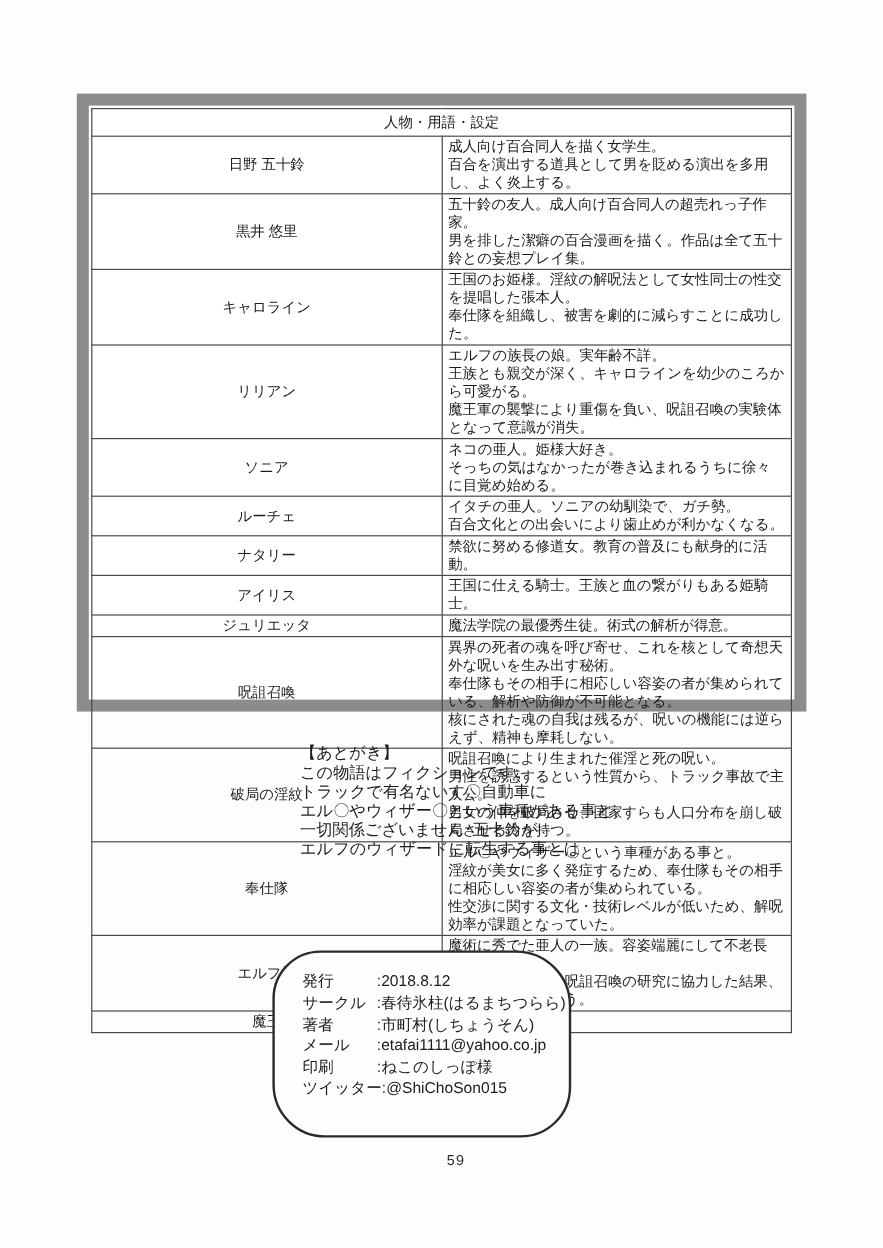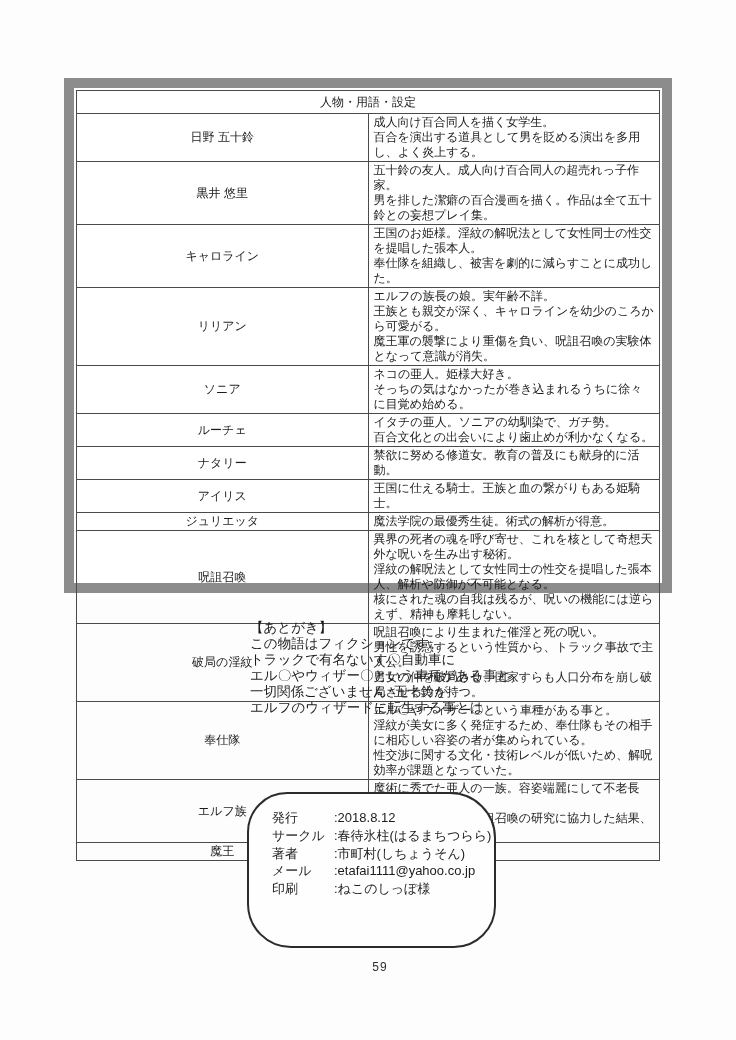--- a/index.html
+++ b/index.html
@@ -69,21 +69,21 @@
     top: 620px;
     font-size: 13.5px;
     line-height: 16px;
   }
   .afterword-heading {
   }
 
   
   .colophon {
     position: absolute;
-    left: 247px;
+    left: 227px;
     top: 792px;
     width: 249px;
     height: 156px;
     box-sizing: border-box;
     border: 2px solid #2b2b2b;
     border-radius: 40px 46px 42px 44px;
     padding: 15px 8px 0 23px;
     font-size: 13px;
     background: #fefefe;
   }
@@ -180,21 +180,21 @@
           <tr>
             <td class="term">ジュリエッタ</td>
             <td class="desc">
               <div>魔法学院の最優秀生徒。術式の解析が得意。</div>
             </td>
           </tr>
           <tr>
             <td class="term">呪詛召喚</td>
             <td class="desc">
               <div>異界の死者の魂を呼び寄せ、これを核として奇想天外な呪いを生み出す秘術。</div>
-              <div>淫紋の解呪法として女性同士の性交を提唱した張本人、解析や防御が不可能となる。</div>
+              <div>奉仕隊もその相手に相応しい容姿の者が集められている、解析や防御が不可能となる。</div>
               <div>核にされた魂の自我は残るが、呪いの機能には逆らえず、精神も摩耗しない。</div>
             </td>
           </tr>
           <tr>
             <td class="term">破局の淫紋</td>
             <td class="desc">
               <div>呪詛召喚により生まれた催淫と死の呪い。</div>
               <div>男性を誘惑するという性質から、トラック事故で主人公。</div>
               <div>男女の仲を破局させ、国家すらも人口分布を崩し破局させる力を持つ。</div>
             </td>
@@ -250,18 +250,22 @@
           <span class="colophon-value">:市町村(しちょうそん)</span>
         </div>
         <div class="colophon-row">
           <span class="colophon-label">メール</span>
           <span class="colophon-value">:etafai1111@yahoo.co.jp</span>
         </div>
         <div class="colophon-row">
           <span class="colophon-label">印刷</span>
           <span class="colophon-value">:ねこのしっぽ様</span>
         </div>
+        <div class="colophon-row">
+          <span class="colophon-label">ツイッター</span>
+          <span class="colophon-value">:@ShiChoSon015</span>
+        </div>
       </div>
   </div>
 
   <div class="page-number">59</div>
 
 </div>
 
 </body></html>

